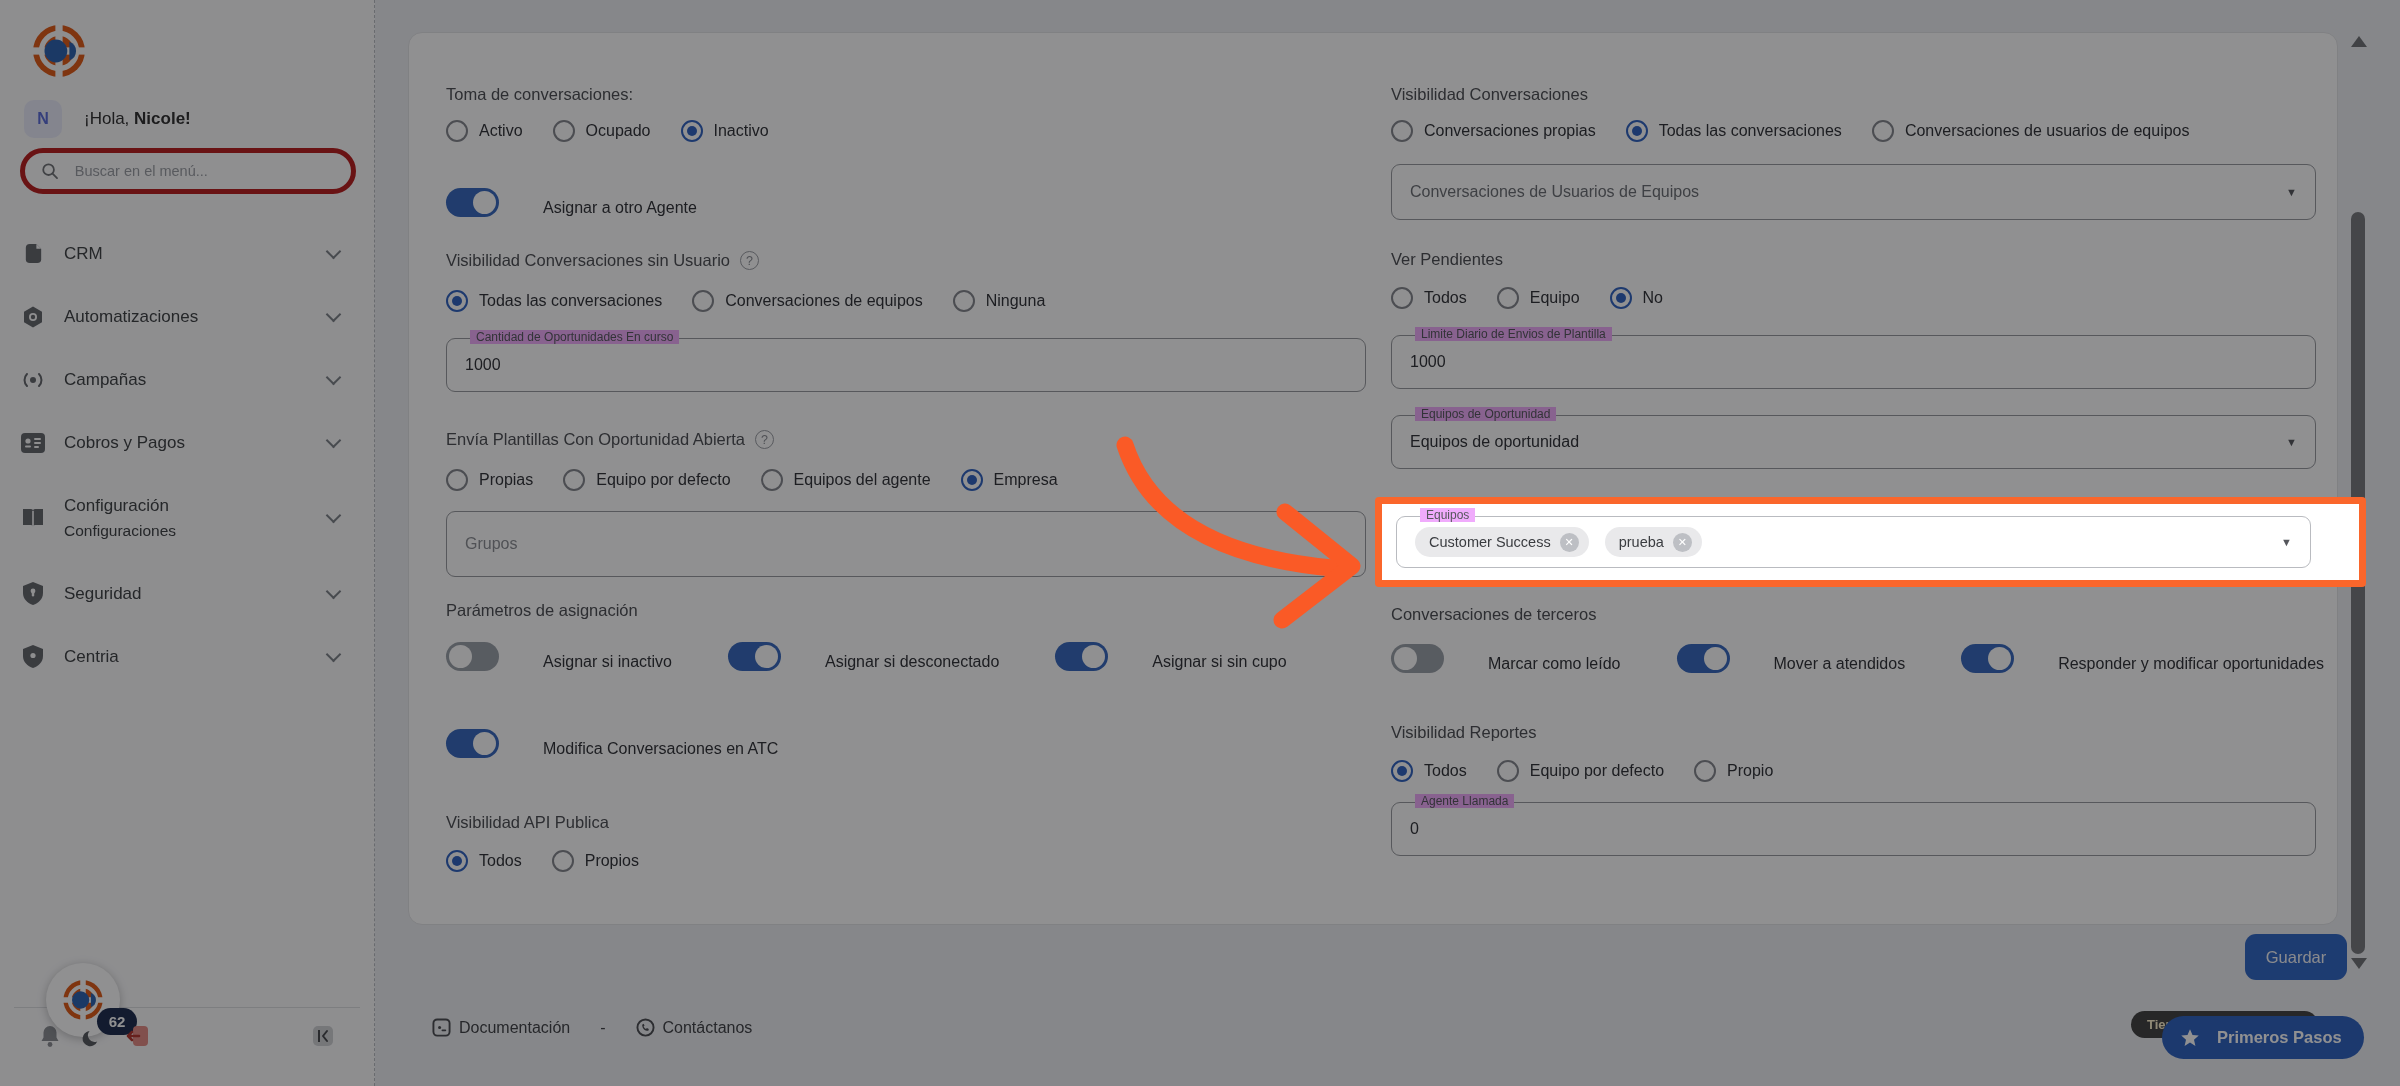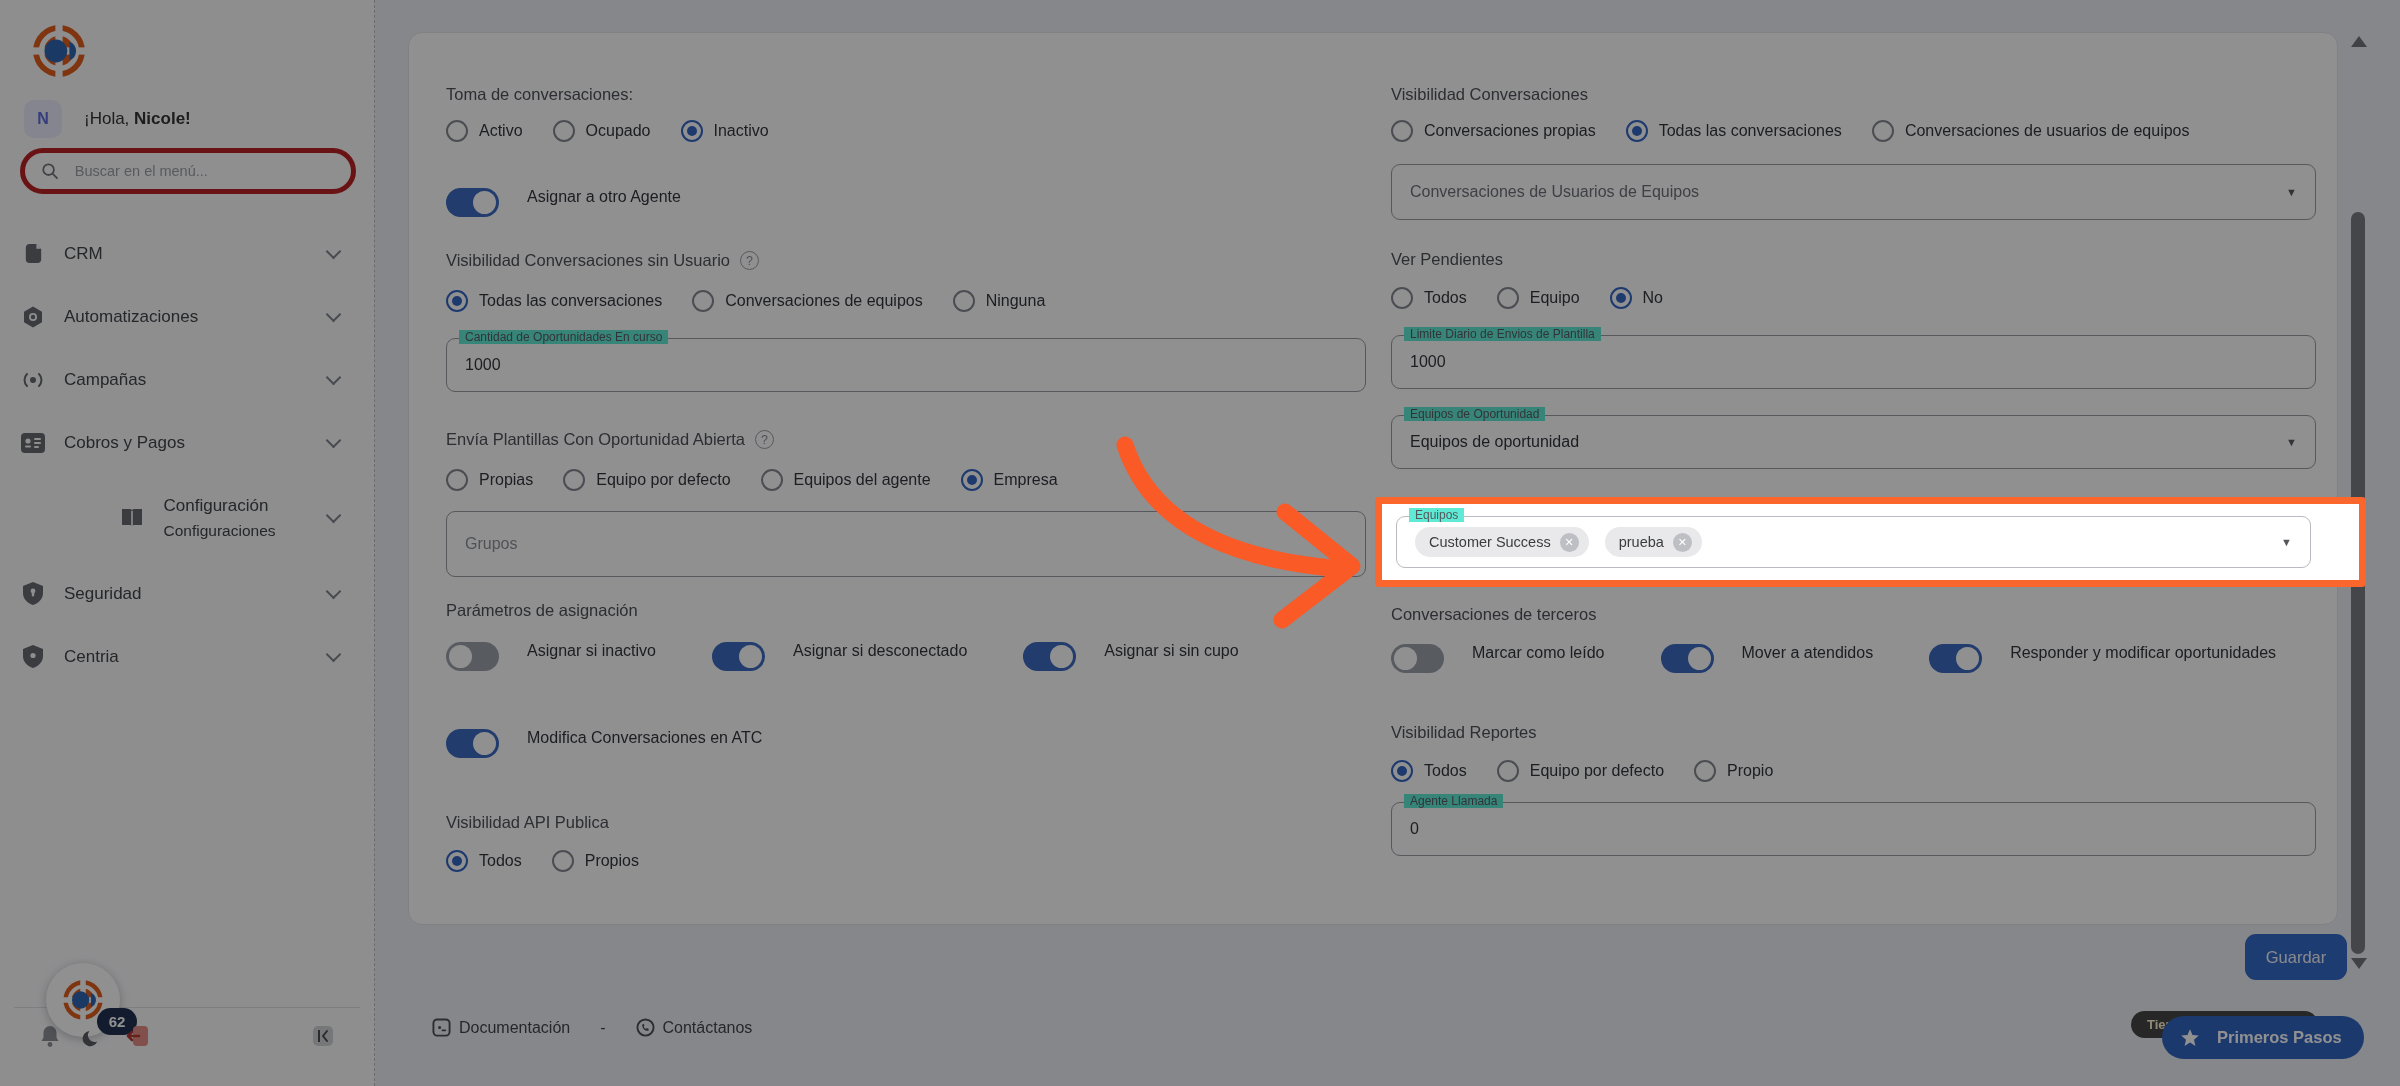--- a/index.html
+++ b/index.html
@@ -17,21 +17,21 @@
     display:flex;align-items:center;justify-content:center;font-size:16px;font-weight:bold;}
   .greet-text{font-size:17px;color:#2e2e2e;}
   .greet-text b{font-weight:bold;}
   .search{position:absolute;left:20px;top:148px;width:336px;height:46px;border:5px solid #b91c1c;
     border-radius:23px;display:flex;align-items:center;padding:0 16px;gap:14px;background:#fdfdfd;}
   .search input{border:none;outline:none;background:transparent;font-size:14.5px;color:#444;
     font-family:"Liberation Sans",sans-serif;width:100%;}
   .search input::placeholder{color:#9a9da3;}
   .menu{position:absolute;left:0;top:222px;width:375px;}
   .mitem{position:relative;display:flex;align-items:center;height:63px;padding-left:20px;gap:18px;cursor:pointer;}
-  .mitem.twoline{height:88px;justify-content:center;}
+  .mitem.twoline{height:88px;}
   .micon{width:26px;height:26px;flex:0 0 26px;display:flex;align-items:center;justify-content:center;}
   .mlabels{display:flex;flex-direction:column;gap:6px;}
   .mlabel{font-size:17px;color:#3d4043;}
   .msub{font-size:15.5px;color:#3d4043;}
   .chev{position:absolute;right:36px;top:50%;width:11px;height:11px;margin-top:-8px;
     border-right:2px solid #7d8288;border-bottom:2px solid #7d8288;transform:rotate(45deg);}
   .sb-divider{position:absolute;left:14px;right:14px;top:1007px;height:1px;background:#dcdee1;}
   .float-circle{position:absolute;left:46px;top:963px;width:74px;height:74px;border-radius:50%;
     background:#ffffff;box-shadow:0 2px 10px rgba(0,0,0,.25);display:flex;align-items:center;justify-content:center;}
   .count-badge{position:absolute;left:97px;top:1008px;min-width:40px;height:27px;border-radius:14px;
@@ -49,32 +49,32 @@
   .sec-label{font-size:16.5px;color:#4b4d52;display:flex;align-items:center;gap:10px;}
   .help{width:19px;height:19px;border:1.5px solid #9a9da3;border-radius:50%;color:#8a8d93;
     font-size:12.5px;display:inline-flex;align-items:center;justify-content:center;}
   .radio-row{display:flex;align-items:center;column-gap:30px;flex-wrap:nowrap;}
   .radio-opt{display:flex;align-items:center;gap:11px;cursor:pointer;}
   .radio{width:22px;height:22px;border-radius:50%;border:2px solid #83868c;flex:0 0 22px;position:relative;background:#fff;}
   .radio.checked{border-color:#2f62c0;}
   .radio.checked::after{content:"";position:absolute;left:4px;top:4px;width:10px;height:10px;
     border-radius:50%;background:#2f62c0;}
   .radio-label{font-size:16px;color:#2f3136;white-space:nowrap;}
-  .toggle-row{display:flex;align-items:flex-start;gap:28px;cursor:pointer;}
+  .toggle-row{display:flex;align-items:flex-end;gap:44px;cursor:pointer;}
   .switch{width:53px;height:29px;border-radius:15px;position:relative;flex:0 0 53px;}
   .switch.on{background:#3567bd;}
   .switch.off{background:#9aa0a8;}
   .knob{position:absolute;top:3px;width:23px;height:23px;border-radius:50%;background:#fff;}
   .switch.on .knob{right:3px;}
   .switch.off .knob{left:3px;}
   .toggle-label{font-size:16px;color:#2f3136;white-space:nowrap;}
   .toggles{display:flex;align-items:center;column-gap:56px;}
   .ofield{position:relative;border:1.5px solid #97999e;border-radius:9px;height:54px;
     display:flex;align-items:center;padding:0 18px;background:#fff;}
-  .flabel{position:absolute;top:-9px;left:12px;background:#5eead4;padding:0 6px;font-size:12px;color:#55575c;}
+  .flabel{position:absolute;top:-9px;left:23px;background:#f0abfc;padding:0 6px;font-size:12px;color:#55575c;}
   .fvalue{font-size:16px;color:#2f3136;}
   .fvalue.placeholder{color:#8a8d93;}
   .caret{position:absolute;right:18px;top:50%;transform:translateY(-50%);font-size:11px;color:#55575c;}
   
   .hl-wrap{position:relative;z-index:60;margin:28px -50px 0 -16px;background:#ffffff;
     border:7px solid #fa662b;border-radius:4px;padding:12px 48px 12px 14px;}
   .hl-wrap .ofield{height:52px;border-color:#b9bbc0;}
   .chips{display:flex;align-items:center;gap:16px;}
   .chip{height:30px;border-radius:16px;background:#e9e9eb;display:flex;align-items:center;
     gap:9px;padding:0 10px 0 14px;font-size:14.5px;color:#3a3c40;white-space:nowrap;}

